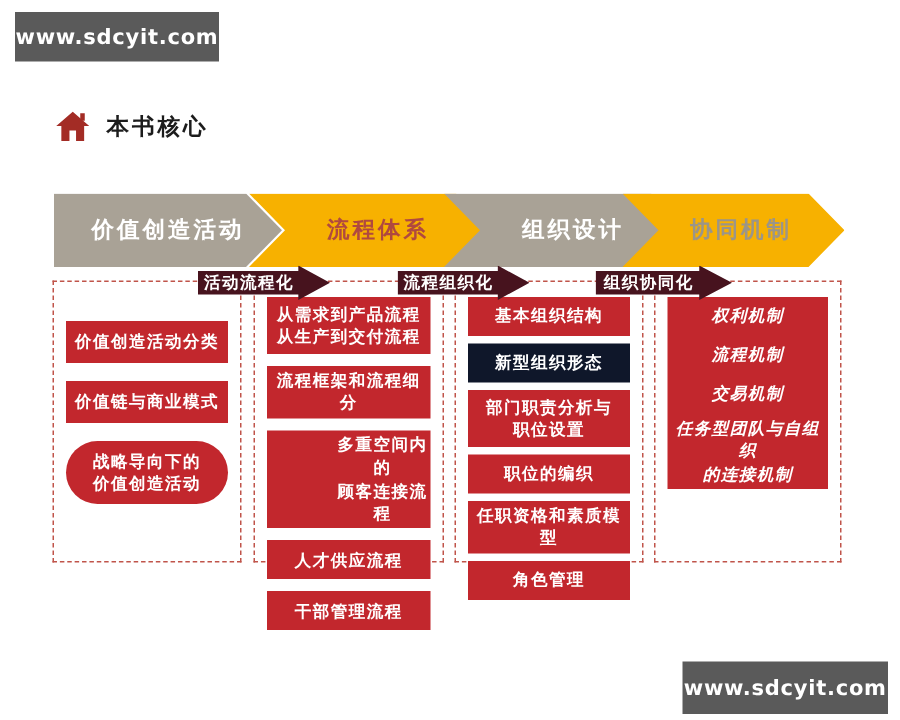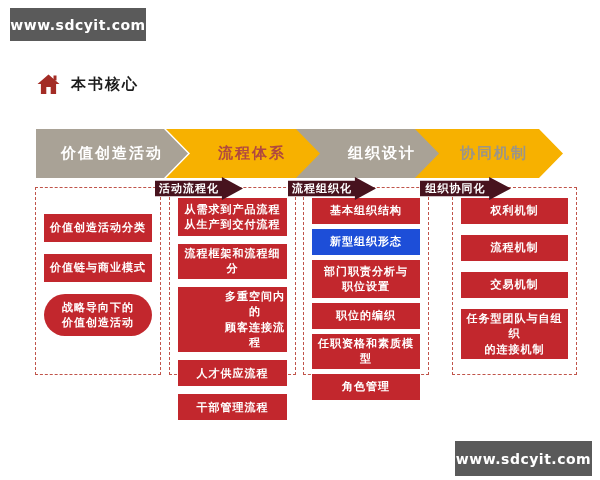--- a/index.html
+++ b/index.html
@@ -26,32 +26,32 @@
               padding-left:10px;}
   .s1{left:36px;width:152px;}
   .s2{left:166px;width:152px;}
   .s3{left:296px;width:152px;}
   .s4{left:415px;width:138px;}
 
   
   .transition{position:absolute;top:177px;height:23px;color:#fff;font-weight:bold;
               font-size:11px;letter-spacing:1px;display:flex;align-items:center;
               justify-content:center;z-index:3;padding-right:20px;box-sizing:border-box;
-              clip-path:polygon(0 16%,76% 16%,76% 0,100% 50%,76% 100%,76% 84%,0 84%);margin-left:23px;}
+              clip-path:polygon(0 16%,76% 16%,76% 0,100% 50%,76% 100%,76% 84%,0 84%);}
   .t1{left:132px;width:88px;}
   .t2{left:265px;width:88px;}
   .t3{left:397px;width:91px;}
 
   
   .col{position:absolute;top:187px;height:188px;box-sizing:border-box;
        display:flex;flex-direction:column;padding:10px 8px 0;}
   .c1{left:35px;width:126px;padding-top:26px;gap:12px;}
   .c2{left:169px;width:127px;gap:8px;}
   .c3{left:303px;width:126px;gap:5px;}
-  .c4{left:452px;width:125px;gap:11px;}
+  .c4{left:436px;width:125px;font-style:italic;}
 
   
   .box{color:#fff;font-weight:bold;font-size:11px;line-height:1.4;letter-spacing:1px;
        display:flex;align-items:center;justify-content:center;text-align:center;
        white-space:pre-line;min-height:22px;padding:2px 2px;flex:0 0 auto;}
   .box.tall{min-height:34px;}
   .c1 .box{min-height:24px;}
   .c1 .box.tall{min-height:38px;}
 </style>
 </head>
@@ -108,21 +108,21 @@
 从生产到交付流程</div>
     <div class="box" style="background: rgb(194, 39, 45);">流程框架和流程细分</div>
     <div class="box tall" style="background: rgb(194, 39, 45); padding-left: 47px;">多重空间内的
 顾客连接流程</div>
     <div class="box" style="background: rgb(194, 39, 45);">人才供应流程</div>
     <div class="box" style="background: rgb(194, 39, 45);">干部管理流程</div>
   </div>
 
   <div class="col c3" style="border: 1.5px dashed rgb(192, 84, 74);">
     <div class="box" style="background: rgb(194, 39, 45);">基本组织结构</div>
-    <div class="box" style="background: #1d4ed8;">新型组织形态</div>
+    <div class="box" style="background: #0f172a;">新型组织形态</div>
     <div class="box tall" style="background: rgb(194, 39, 45);">部门职责分析与
 职位设置</div>
     <div class="box" style="background: rgb(194, 39, 45);">职位的编织</div>
     <div class="box" style="background: rgb(194, 39, 45);">任职资格和素质模型</div>
     <div class="box" style="background: rgb(194, 39, 45);">角色管理</div>
   </div>
 
   <div class="col c4" style="border: 1.5px dashed rgb(192, 84, 74);">
     <div class="box" style="background: rgb(194, 39, 45);">权利机制</div>
     <div class="box" style="background: rgb(194, 39, 45);">流程机制</div>

